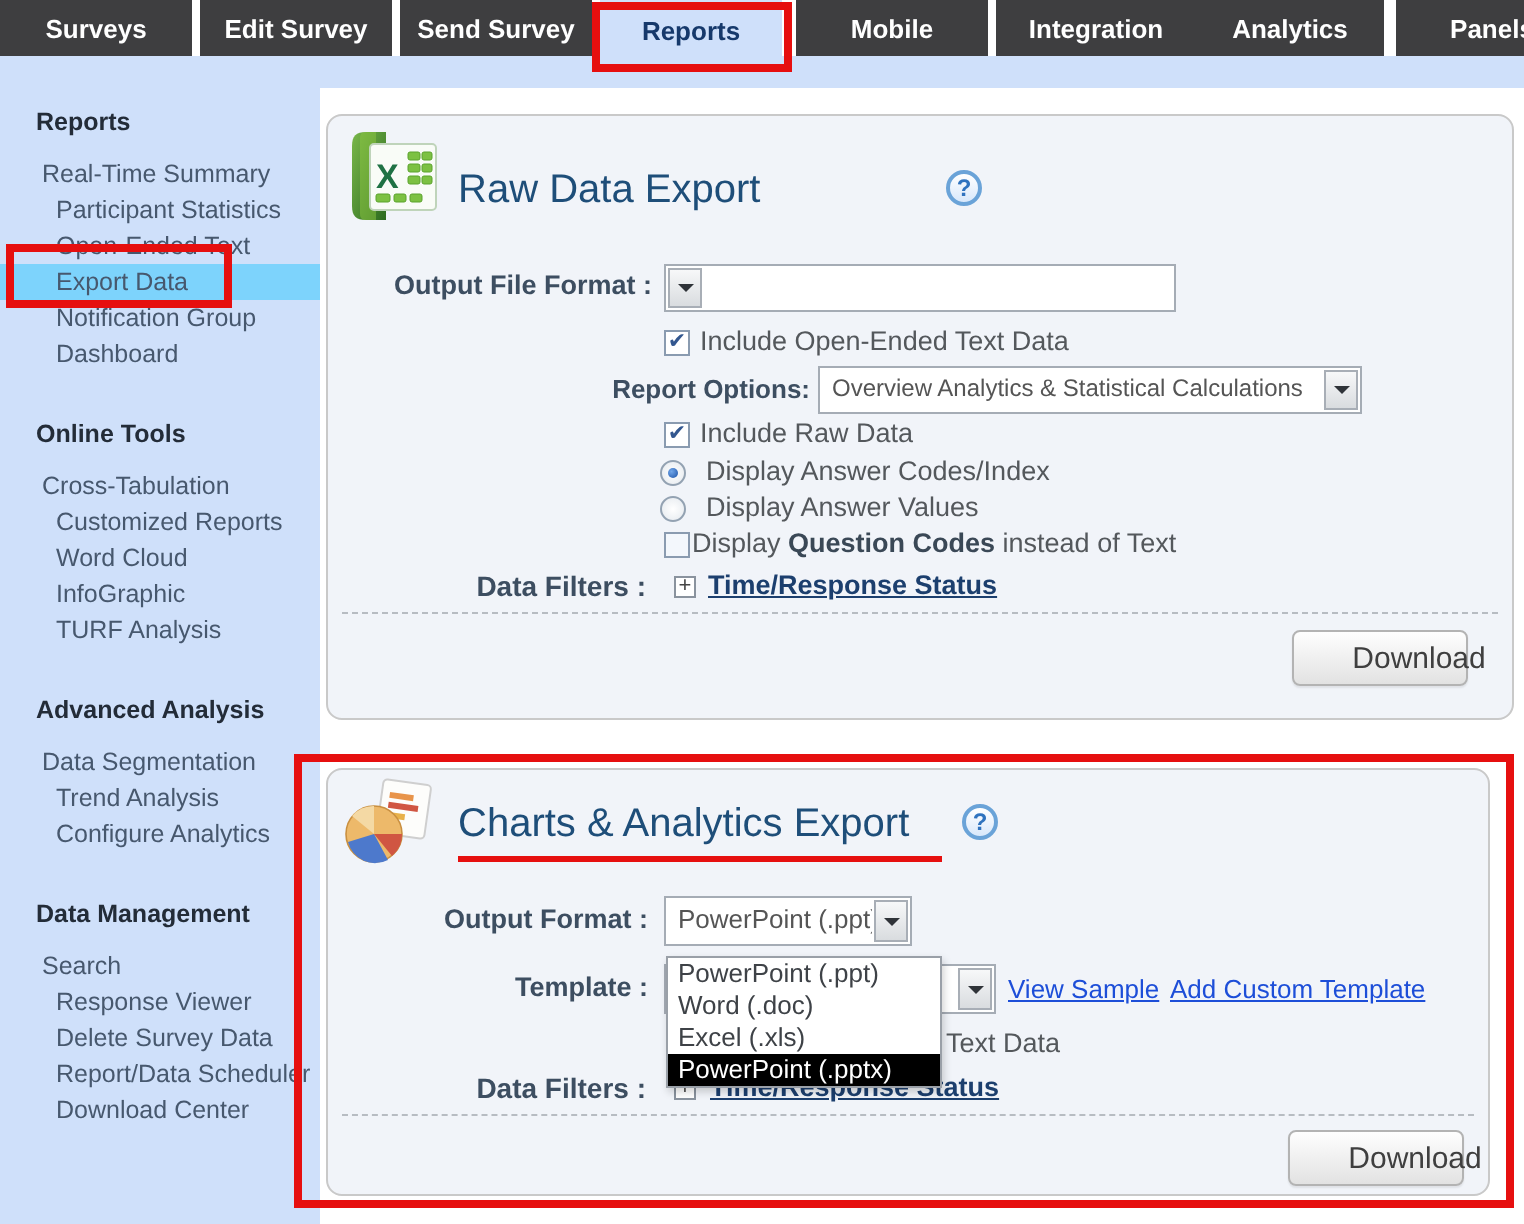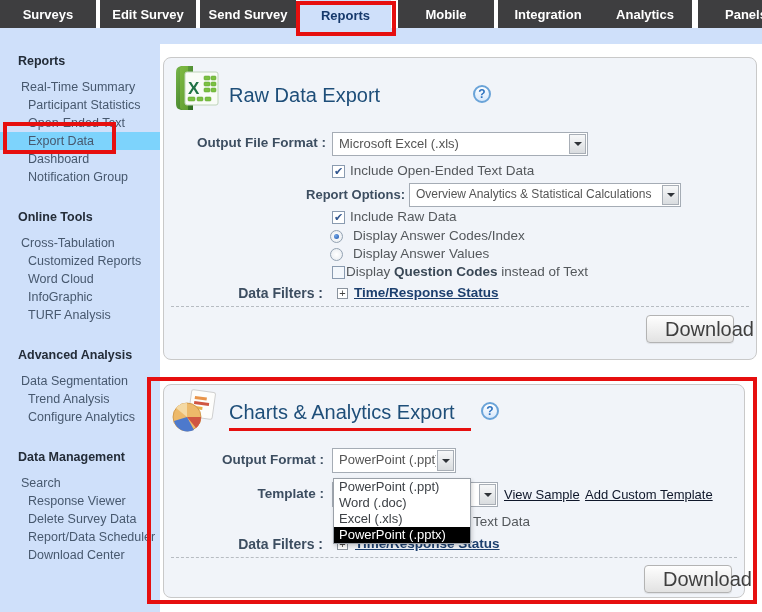--- a/index.html
+++ b/index.html
@@ -42,28 +42,28 @@
   }
   .tri { width:0; height:0; border-left:4px solid transparent; border-right:4px solid transparent; border-top:4px solid #2f3338; }
   .cb { position:absolute; width:13px; height:13px; background:#fff; border:1px solid #8a9bb0; text-align:center; cursor:pointer; }
   .cb.checked::after { content:"\2714"; font-size:11px; line-height:11px; color:#33578f; font-weight:bold; display:block; }
   .cb.empty { background:#f3f7fc; }
   .radio { position:absolute; width:13px; height:13px; border-radius:50%; background:radial-gradient(#ffffff,#e4e9ee); border:1px solid #93a2b2; cursor:pointer; }
   .radio.on::after { content:""; position:absolute; left:3px; top:3px; width:5px; height:5px; border-radius:50%;
     background:radial-gradient(circle at 35% 35%, #71a7ea, #1d53a7); }
   .clabel { position:absolute; font-size:13.5px; color:#54585c; white-space:nowrap; }
   .blink { position:absolute; font-size:13.5px; font-weight:bold; color:#1c3f6e; text-decoration:underline; white-space:nowrap; cursor:pointer; }
-  .glink { position:absolute; font-size:13px; color:#0f172a; text-decoration:underline; white-space:nowrap; cursor:pointer; }
+  .glink { position:absolute; font-size:13px; color:#1d4ed8; text-decoration:underline; white-space:nowrap; cursor:pointer; }
   .plus { position:absolute; width:11px; height:11px; border:1px solid #8a939e; background:#fff; color:#444;
     font-size:11px; line-height:9px; text-align:center; cursor:pointer; }
   .plus::after { content:"+"; }
   .dashed { position:absolute; border-top:1px dashed #b7bcc2; height:0; }
   .dl-btn {
     position:absolute; width:88px; height:28px; border:1px solid #b3b3b3; border-radius:4px;
-    background:linear-gradient(#fefefe,#e2e2e2); font-size:20px; color:#3f3f3f;
+    background:linear-gradient(#fefefe,#e2e2e2); font-size:15px; color:#3f3f3f;
     display:flex; align-items:center; justify-content:center; cursor:pointer;
     box-shadow:0 1px 1px rgba(0,0,0,.08);
     padding-left:39px;
   }
   .droplist { position:absolute; left:169px; top:93px; width:138px; background:#fff; border:1px solid #9aa0a8;
     z-index:30; box-shadow:1px 2px 4px rgba(0,0,0,.18); }
   .dropitem { height:16px; line-height:16px; padding:0 5px; font-size:13px; color:#3e4247; white-space:nowrap; cursor:pointer; }
   .dropitem.selected { background:#000000; color:#fff; }
   
   .red-box { position:absolute; border:4px solid #e60f0f; z-index:60; pointer-events:none; }
@@ -89,22 +89,22 @@
     <div class="tab" style="left:698px;width:96px">Panels</div>
   </div>
   <div class="bluestrip"></div>
 
   <div class="sidebar">
     <div class="side-h first">Reports</div>
     <div class="side-item first">Real-Time Summary</div>
     <div class="side-item">Participant Statistics</div>
     <div class="side-item">Open-Ended Text</div>
     <div class="side-item selected">Export Data</div>
+    <div class="side-item">Notification Group</div>
     <div class="side-item">Dashboard</div>
-    <div class="side-item">Notification Group</div>
 
     <div class="side-h">Online Tools</div>
     <div class="side-item first">Cross-Tabulation</div>
     <div class="side-item">Customized Reports</div>
     <div class="side-item">Word Cloud</div>
     <div class="side-item">InfoGraphic</div>
     <div class="side-item">TURF Analysis</div>
 
     <div class="side-h">Advanced Analysis</div>
     <div class="side-item first">Data Segmentation</div>
@@ -141,21 +141,20 @@
         <rect x="15" y="33" width="7" height="4" rx="1"></rect>
           <rect x="24" y="33" width="6" height="4" rx="1"></rect>
           <rect x="32" y="33" width="6" height="4" rx="1"></rect>
       </g>
     </svg>
     <div class="sec-title" style="left:65px;top:26px">Raw Data Export</div>
     <div class="help" style="left:309px;top:27px">?</div>
 
     <div class="flabel" style="left:0;width:162px;top:77px">Output File Format :</div>
     <div class="select" style="left:168px;top:74px;width:256px;height:24px">
-      <span class="txt">Microsoft Excel (.xls)</span>
       <span class="sel-btn">
           <span class="tri"></span>
         </span>
     </div>
 
     <span class="cb checked" style="left:168px;top:107px"></span>
     <div class="clabel" style="left:186px;top:105px">Include Open-Ended Text Data</div>
 
     <div class="flabel" style="left:60px;width:181px;top:129px;font-size:13px">Report Options:</div>
     <div class="select" style="left:245px;top:125px;width:272px;height:24px">

